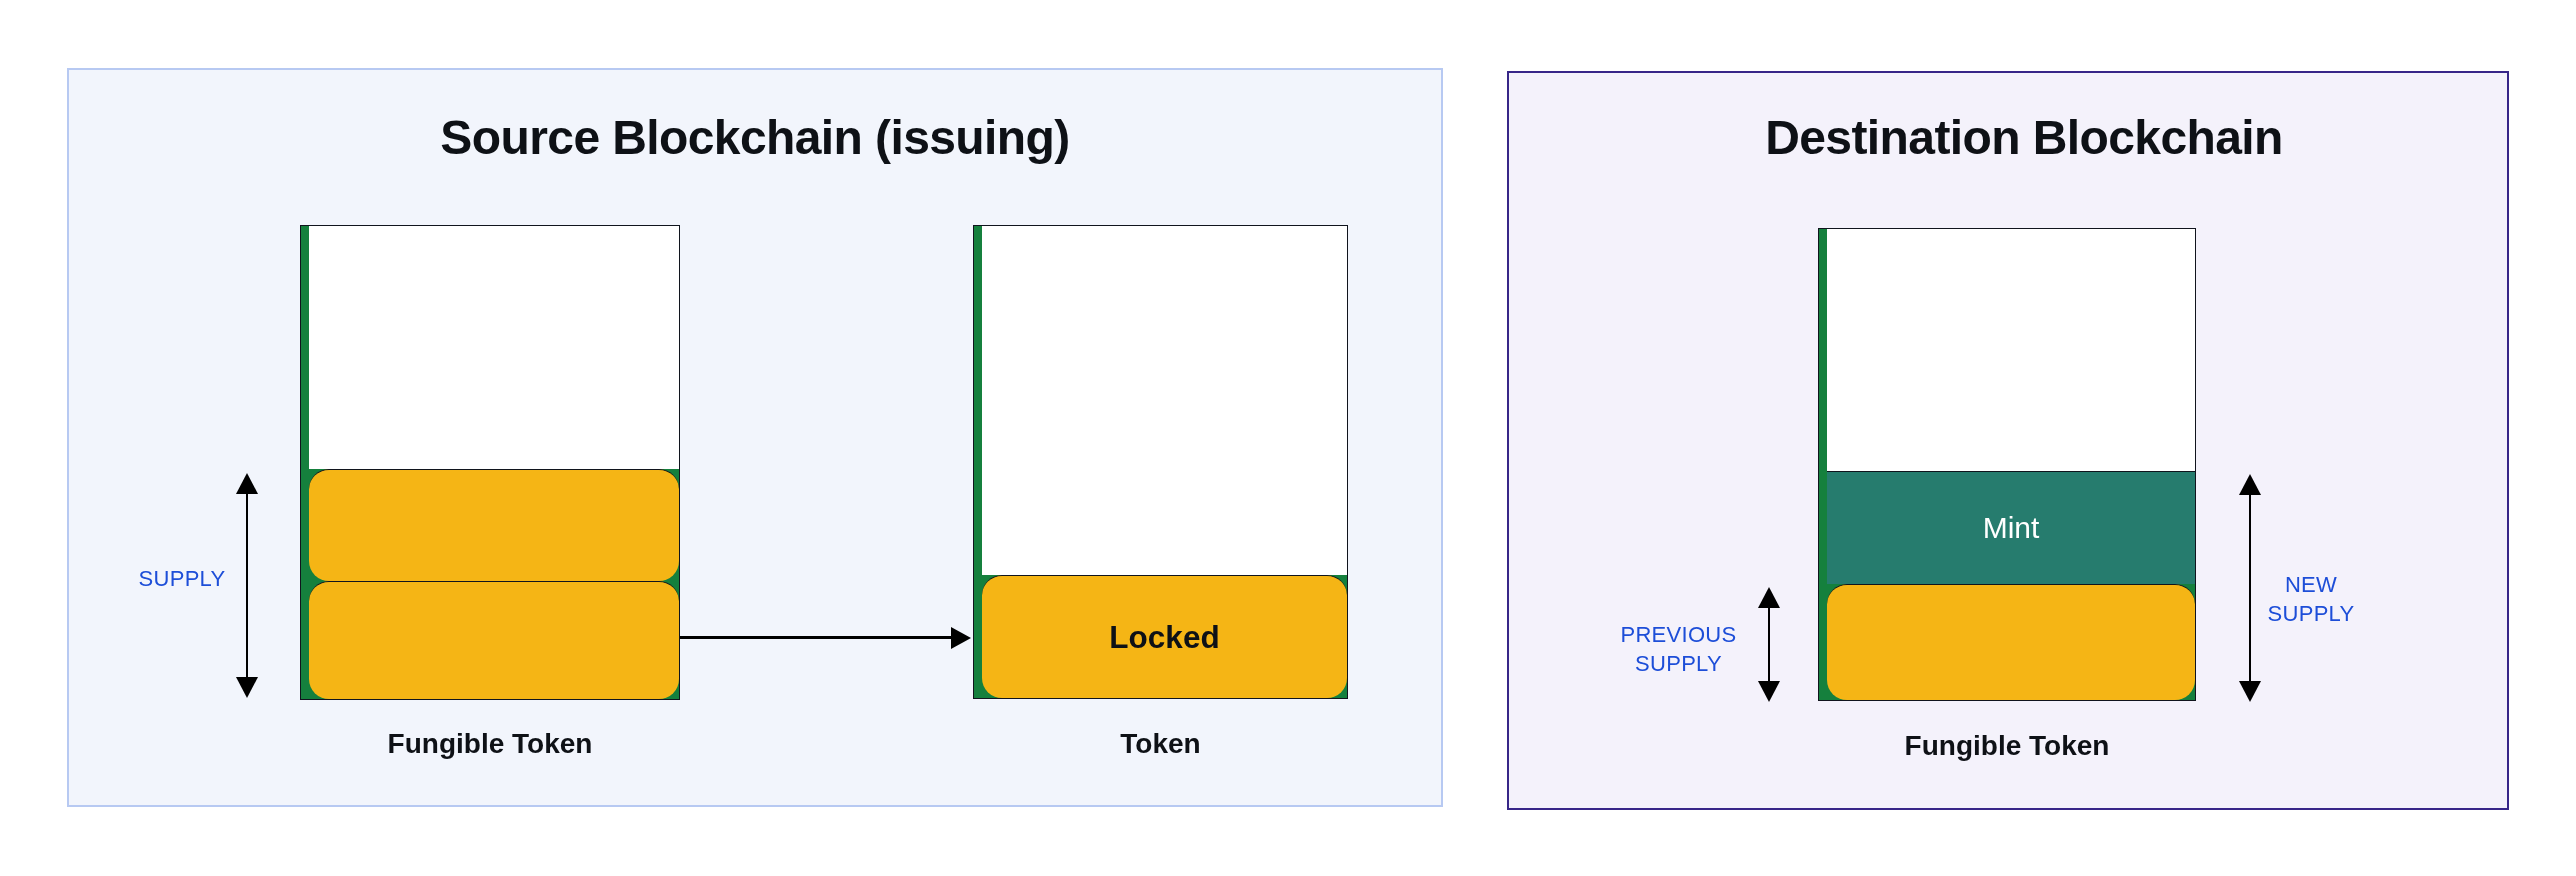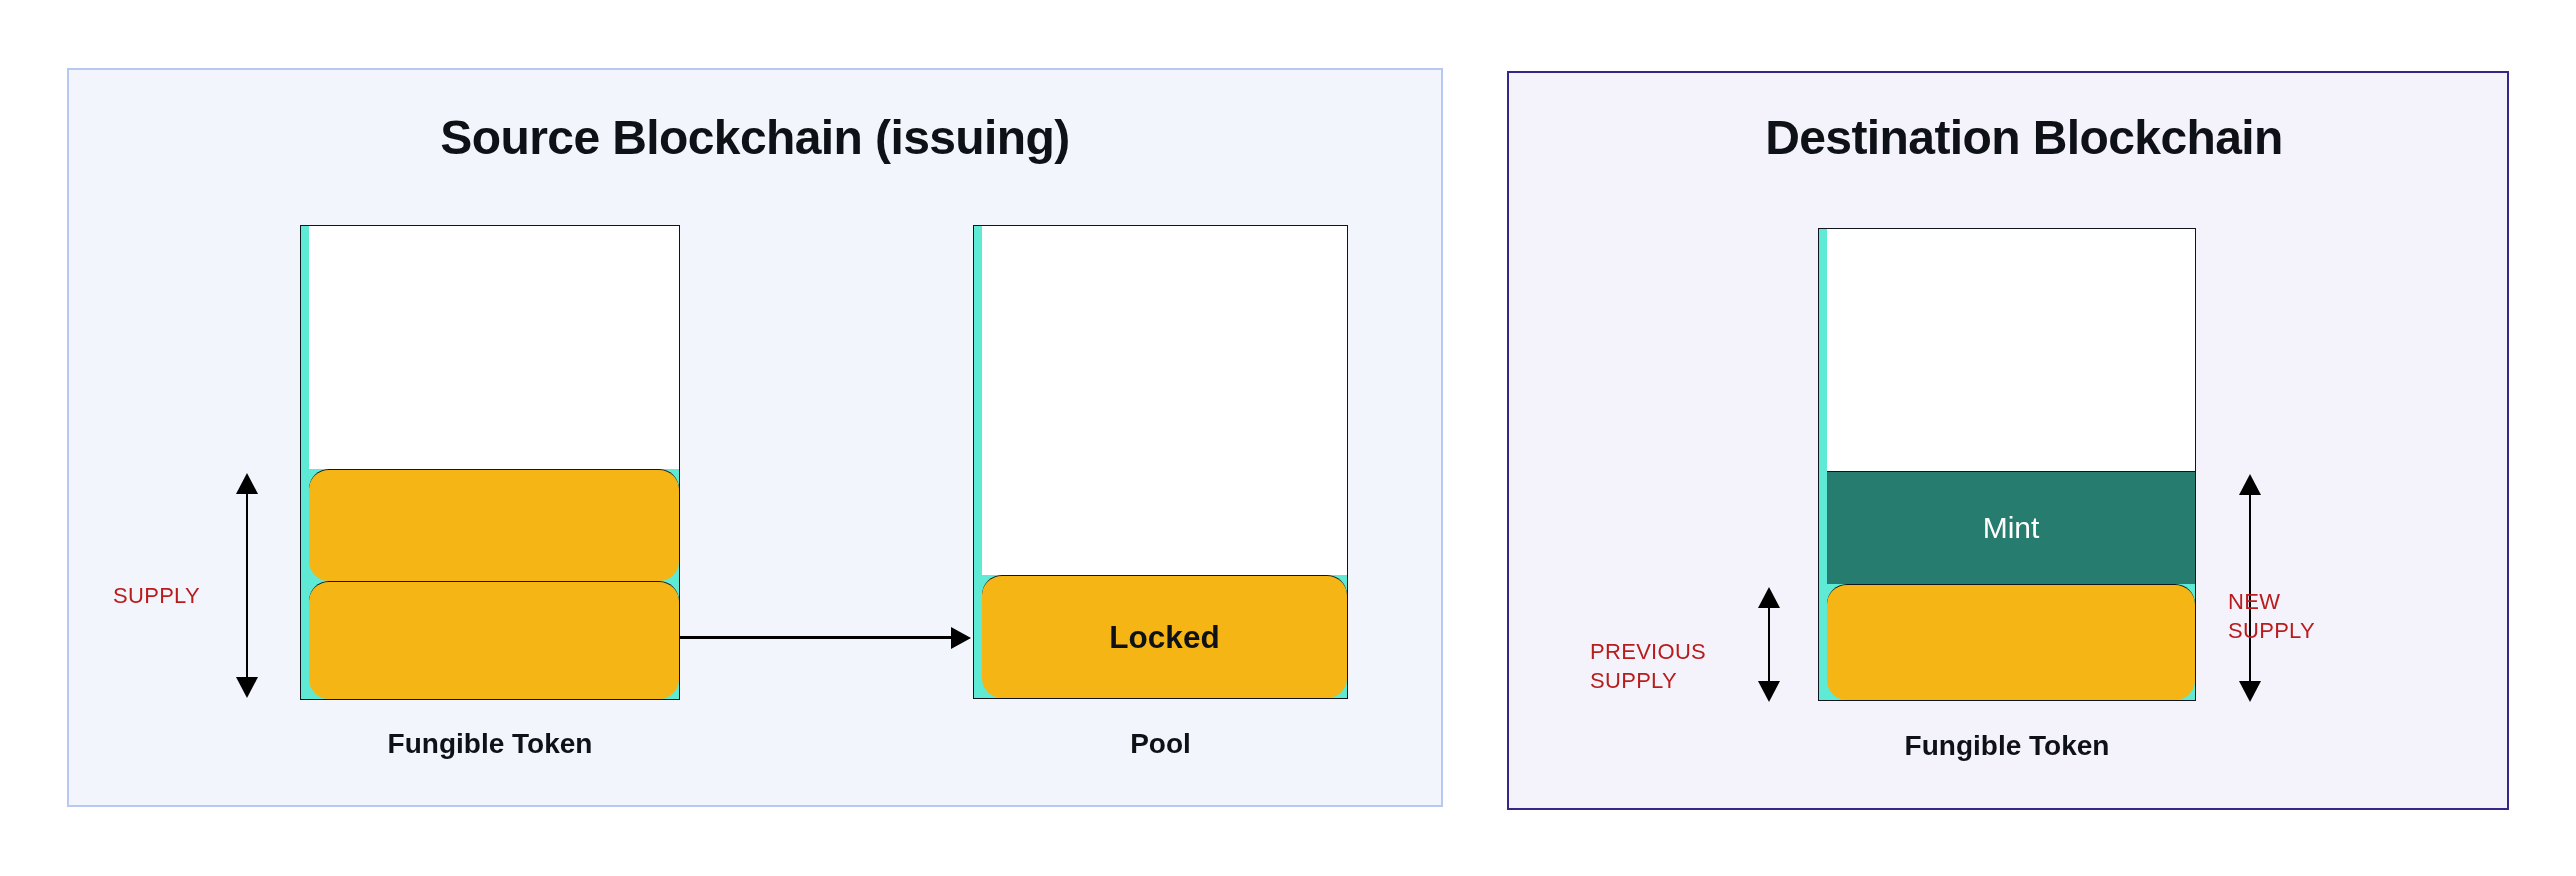--- a/index.html
+++ b/index.html
@@ -22,21 +22,21 @@
     height: 55px; line-height: 55px; text-align: center;
     font-size: 48px; font-weight: 700; letter-spacing: -0.6px;
     color: var(--ink);
   }
   .title-src  { left: 67px;  top: 110px; width: 1376px; }
   .title-dest { left: 1507px; top: 110px; width: 1002px; padding-left: 32px; }
 
   
   .bar {
     display: flex; flex-direction: column;
-    background: #5eead4;
+    background: #15803d;
     border: 1.7px solid var(--line);
     padding-left: 8px;
   }
   .bar-ft-src  { left: 300px;  top: 225px; width: 380px; height: 475px; }
   .bar-pool    { left: 973px; top: 225px; width: 375px; height: 474px; }
   .bar-ft-dest { left: 1818px; top: 228px; width: 378px; height: 473px; }
 
   .seg { width: 100%; box-sizing: border-box; display: flex; align-items: center; justify-content: center; }
   .seg-empty { flex: 1 1 auto; background: #ffffff; }
   .seg-amber { background: var(--amber); border-top: 1.7px solid var(--line); border-radius: 20px; }
@@ -56,21 +56,21 @@
     height: 39px; line-height: 39px; text-align: center;
     font-size: 28px; font-weight: 700; color: var(--ink);
   }
   .cap-ft-src  { left: 300px;  top: 724px; width: 380px; }
   .cap-pool    { left: 973px; top: 724px; width: 375px; }
   .cap-ft-dest { left: 1818px; top: 726px; width: 378px; }
 
   
   .small-label {
     font-size: 22px; font-weight: 400; letter-spacing: 0.3px;
-    color: #b91c1c; line-height: 29px; margin-top: 17px;
+    color: #1d4ed8; text-align: center; line-height: 29px;
   }
   .lbl-supply { left: 113px;  top: 564px; width: 138px; }
   .lbl-prev   { left: 1590px; top: 620px; width: 177px; }
   .lbl-new    { left: 2228px; top: 570px; width: 166px; }
 
   
   .varrow .shaft {
     position: absolute; left: 50%; margin-left: -1.4px; width: 2.8px;
     top: 17.7px; bottom: 17.7px; background: #000;
   }
@@ -125,21 +125,21 @@
 
 <div class="abs bar bar-pool">
   <div class="seg seg-empty"></div>
   <div class="seg seg-amber seg-lock seg-text-dark">
     <span>Locked</span>
   </div>
 </div>
 
 <div class="abs bar-caption cap-ft-src">Fungible Token</div>
 
-<div class="abs bar-caption cap-pool">Pool</div>
+<div class="abs bar-caption cap-pool">Token</div>
 
 <div class="abs panel-dest"></div>
 
 <div class="abs panel-title title-dest">Destination Blockchain</div>
 
 <div class="abs bar bar-ft-dest">
   <div class="seg seg-empty"></div>
   <div class="seg seg-teal seg-mint seg-text-light">
     <span>Mint</span>
   </div>

